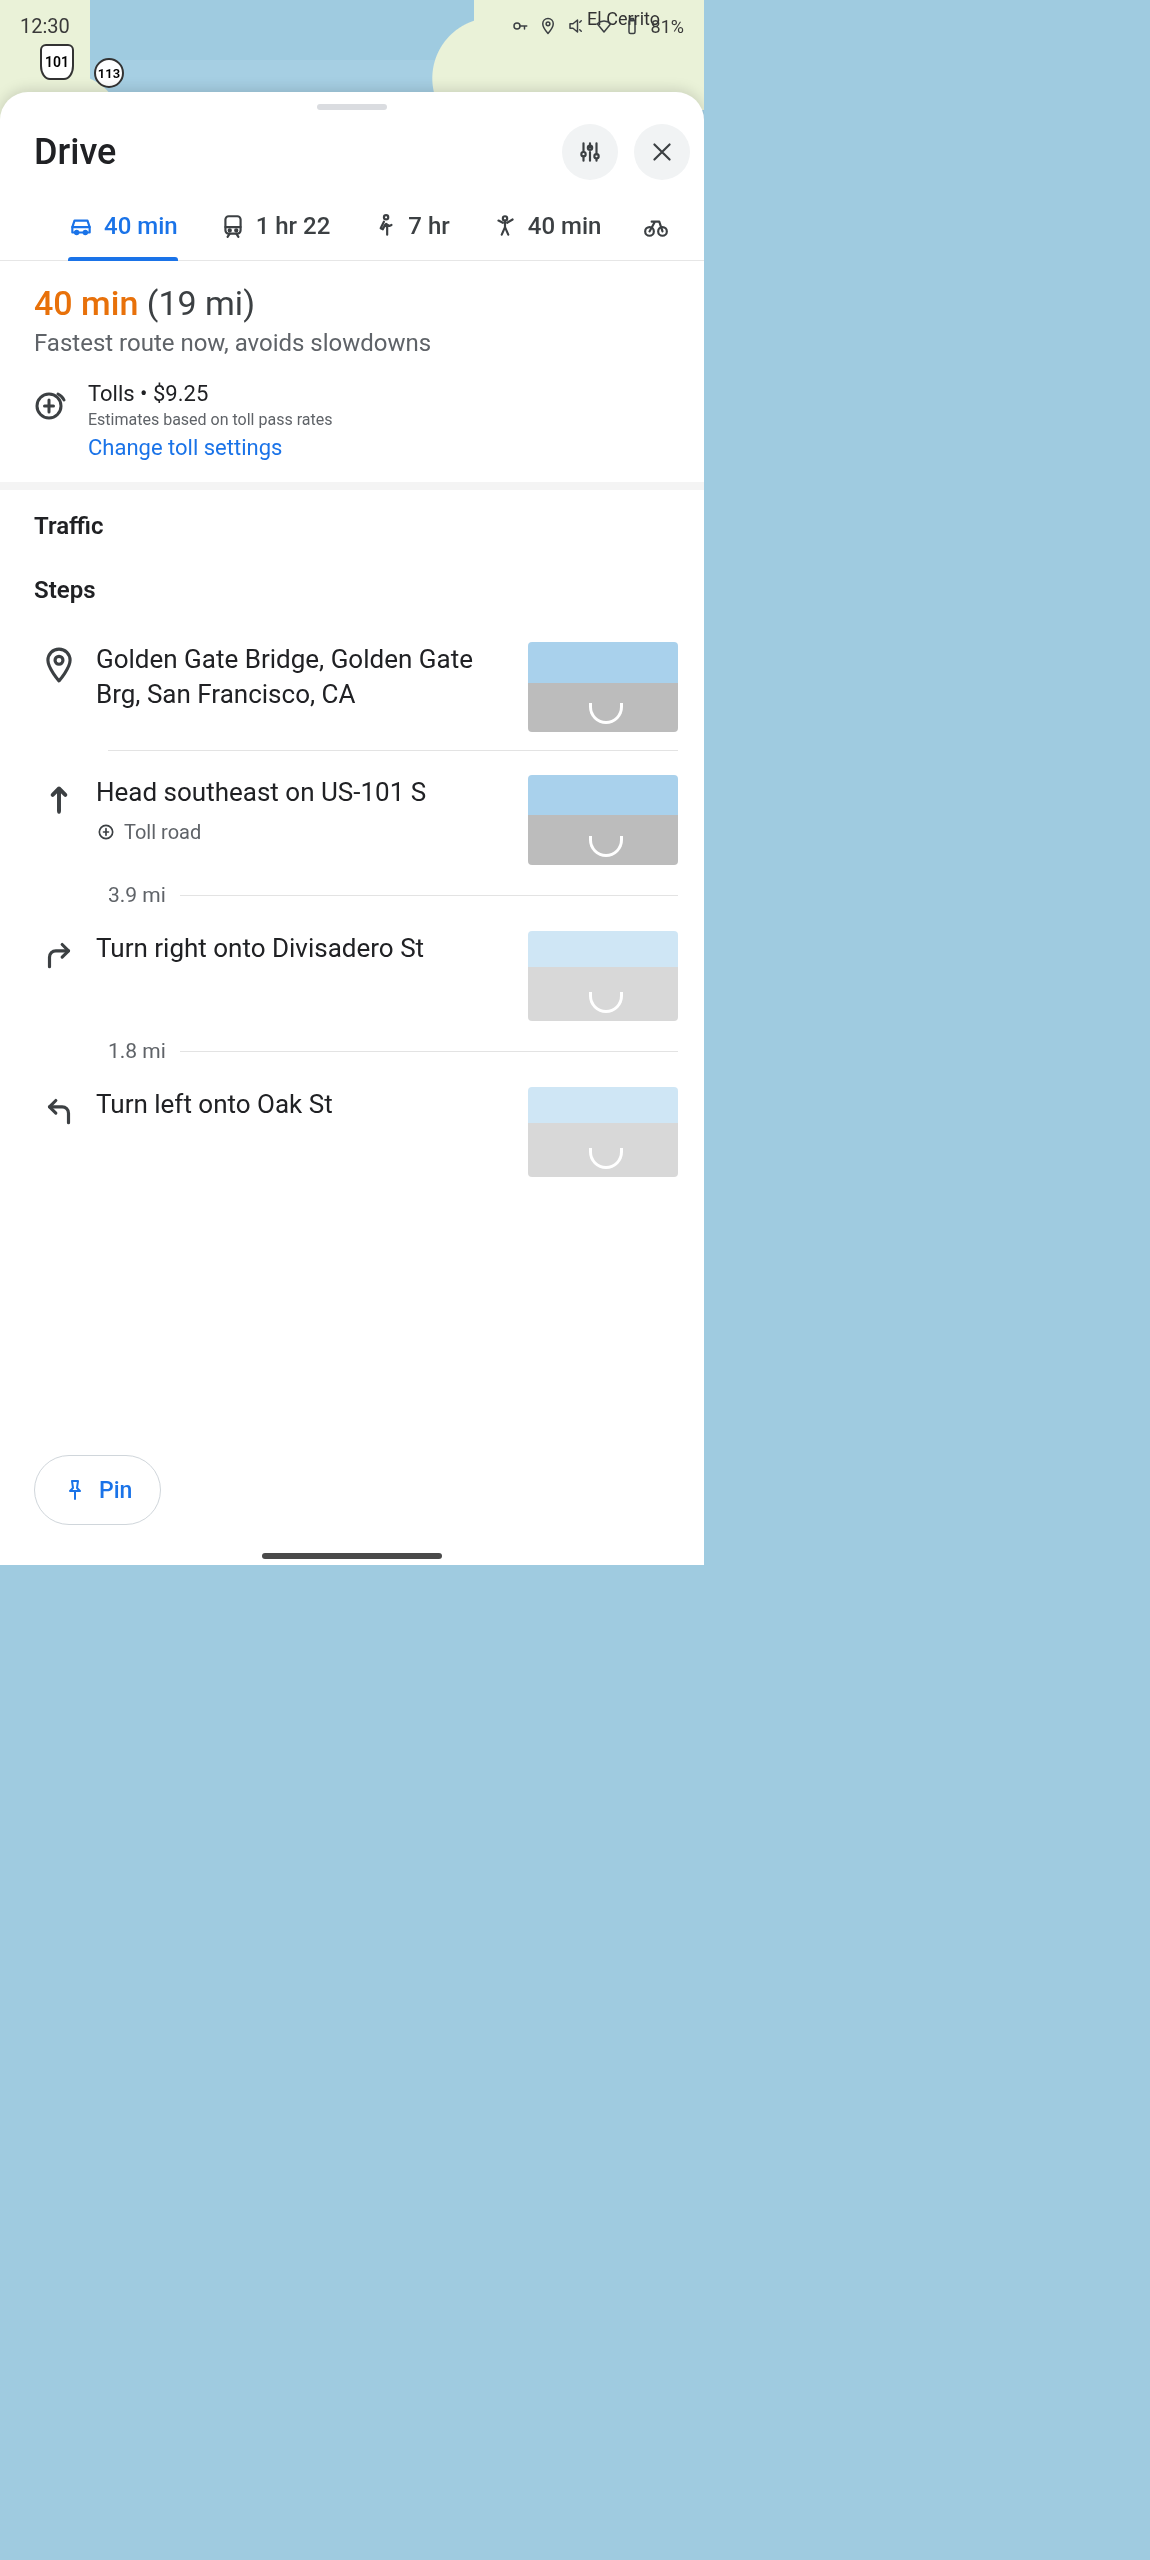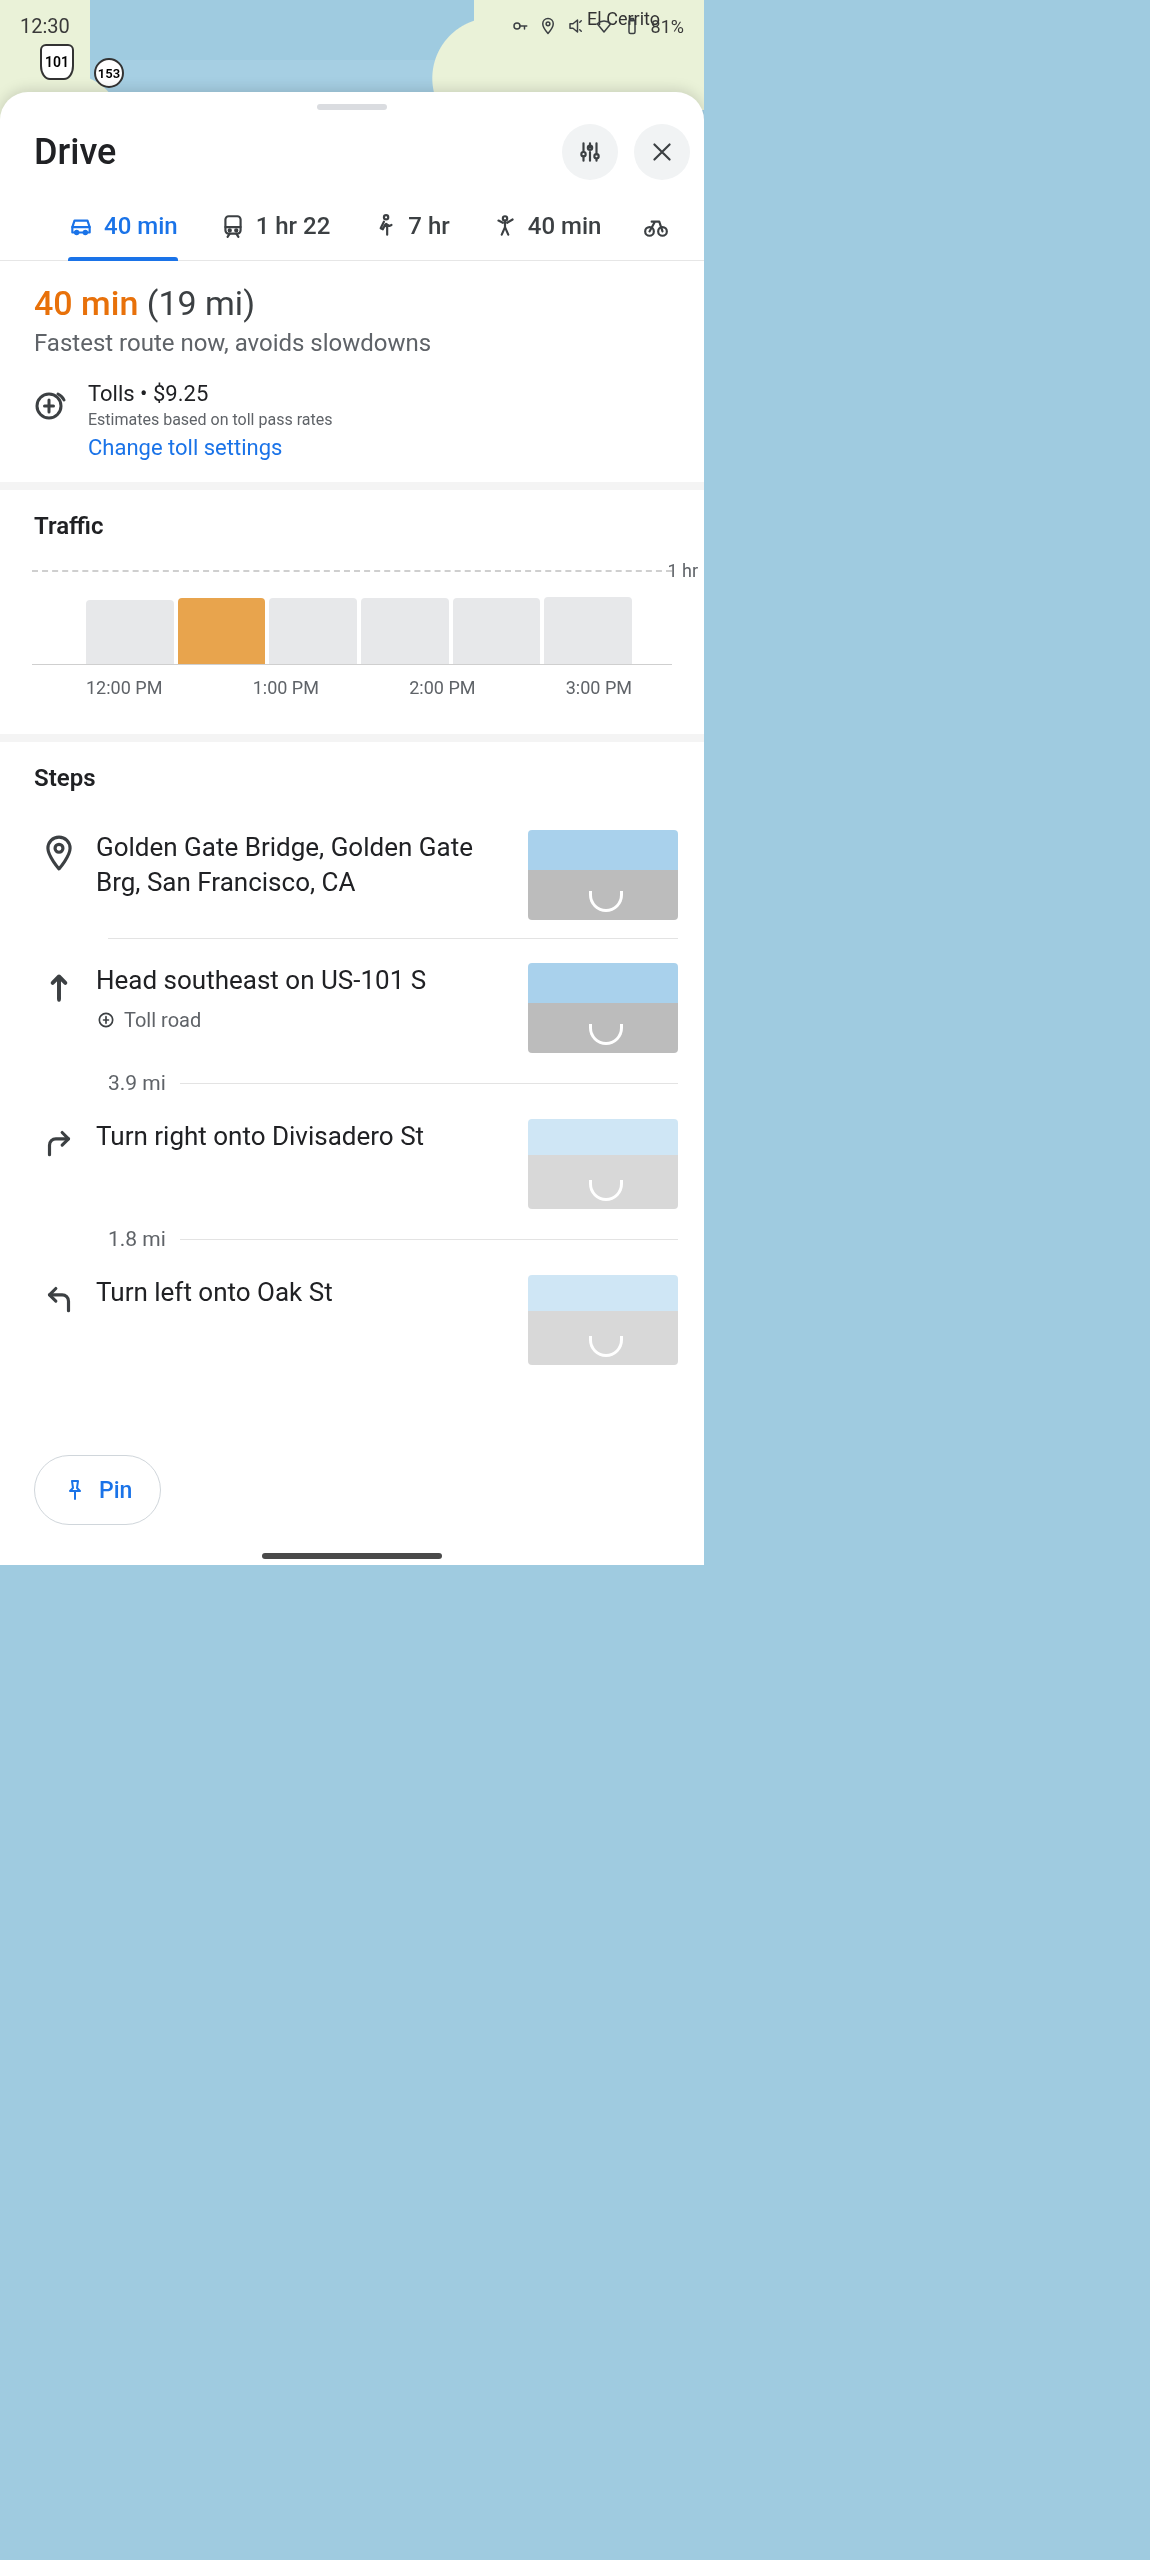--- a/index.html
+++ b/index.html
@@ -109,21 +109,21 @@
 </style>
 </head>
 <body>
 <div class="viewport">
 
   <div class="map-bg">
     <div class="land tr"></div>
     <div class="land tl"></div>
     <div style="position:absolute;top:8px;right:44px;font-size:18px;color:#333">El Cerrito</div>
     <div class="shield s101">101</div>
-    <div class="shield s131">153</div>
+    <div class="shield s131">113</div>
   </div>
 
   <div class="statusbar">
     <span>12:30</span>
     <div class="right">
       <span class="status-icon">
           <svg viewBox="0 0 24 24">
             <circle cx="8" cy="12" r="4"></circle>
             <path d="M12 12h9M18 12v4"></path>
           </svg>
@@ -235,41 +235,20 @@
             </svg>
         </div>
         <div class="txt">
           <div class="row1">Tolls  •  $9.25</div>
           <div class="row2">Estimates based on toll pass rates</div>
           <div class="link">Change toll settings</div>
         </div>
       </div>
 
       <div class="section-title">Traffic</div>
-      <div class="traffic">
-        <div class="traffic-chart">
-          <div class="dashline"></div>
-          <div class="dashlabel">1 hr</div>
-          <div class="baseline"></div>
-          <div class="bars" id="traffic-bars">
-              <div class="bar" style="height: 92%;"></div>
-              <div class="bar current" style="height: 94%;"></div>
-              <div class="bar" style="height: 94%;"></div>
-              <div class="bar" style="height: 94%;"></div>
-              <div class="bar" style="height: 94%;"></div>
-              <div class="bar" style="height: 96%;"></div>
-            </div>
-          <div class="xticks" id="traffic-xticks">
-              <span>12:00 PM</span>
-              <span>1:00 PM</span>
-              <span>2:00 PM</span>
-              <span>3:00 PM</span>
-            </div>
-        </div>
-      </div>
 
       <div class="section-title">Steps</div>
       <div class="steps" id="steps-list">
           <div class="step">
             <div class="icon">
               <svg viewBox="0 0 24 24">
                 <path d="M12 2C8 2 5 5 5 9c0 5 7 13 7 13s7-8 7-13c0-4-3-7-7-7z"></path>
                 <circle cx="12" cy="9" r="2.5"></circle>
               </svg>
             </div>

